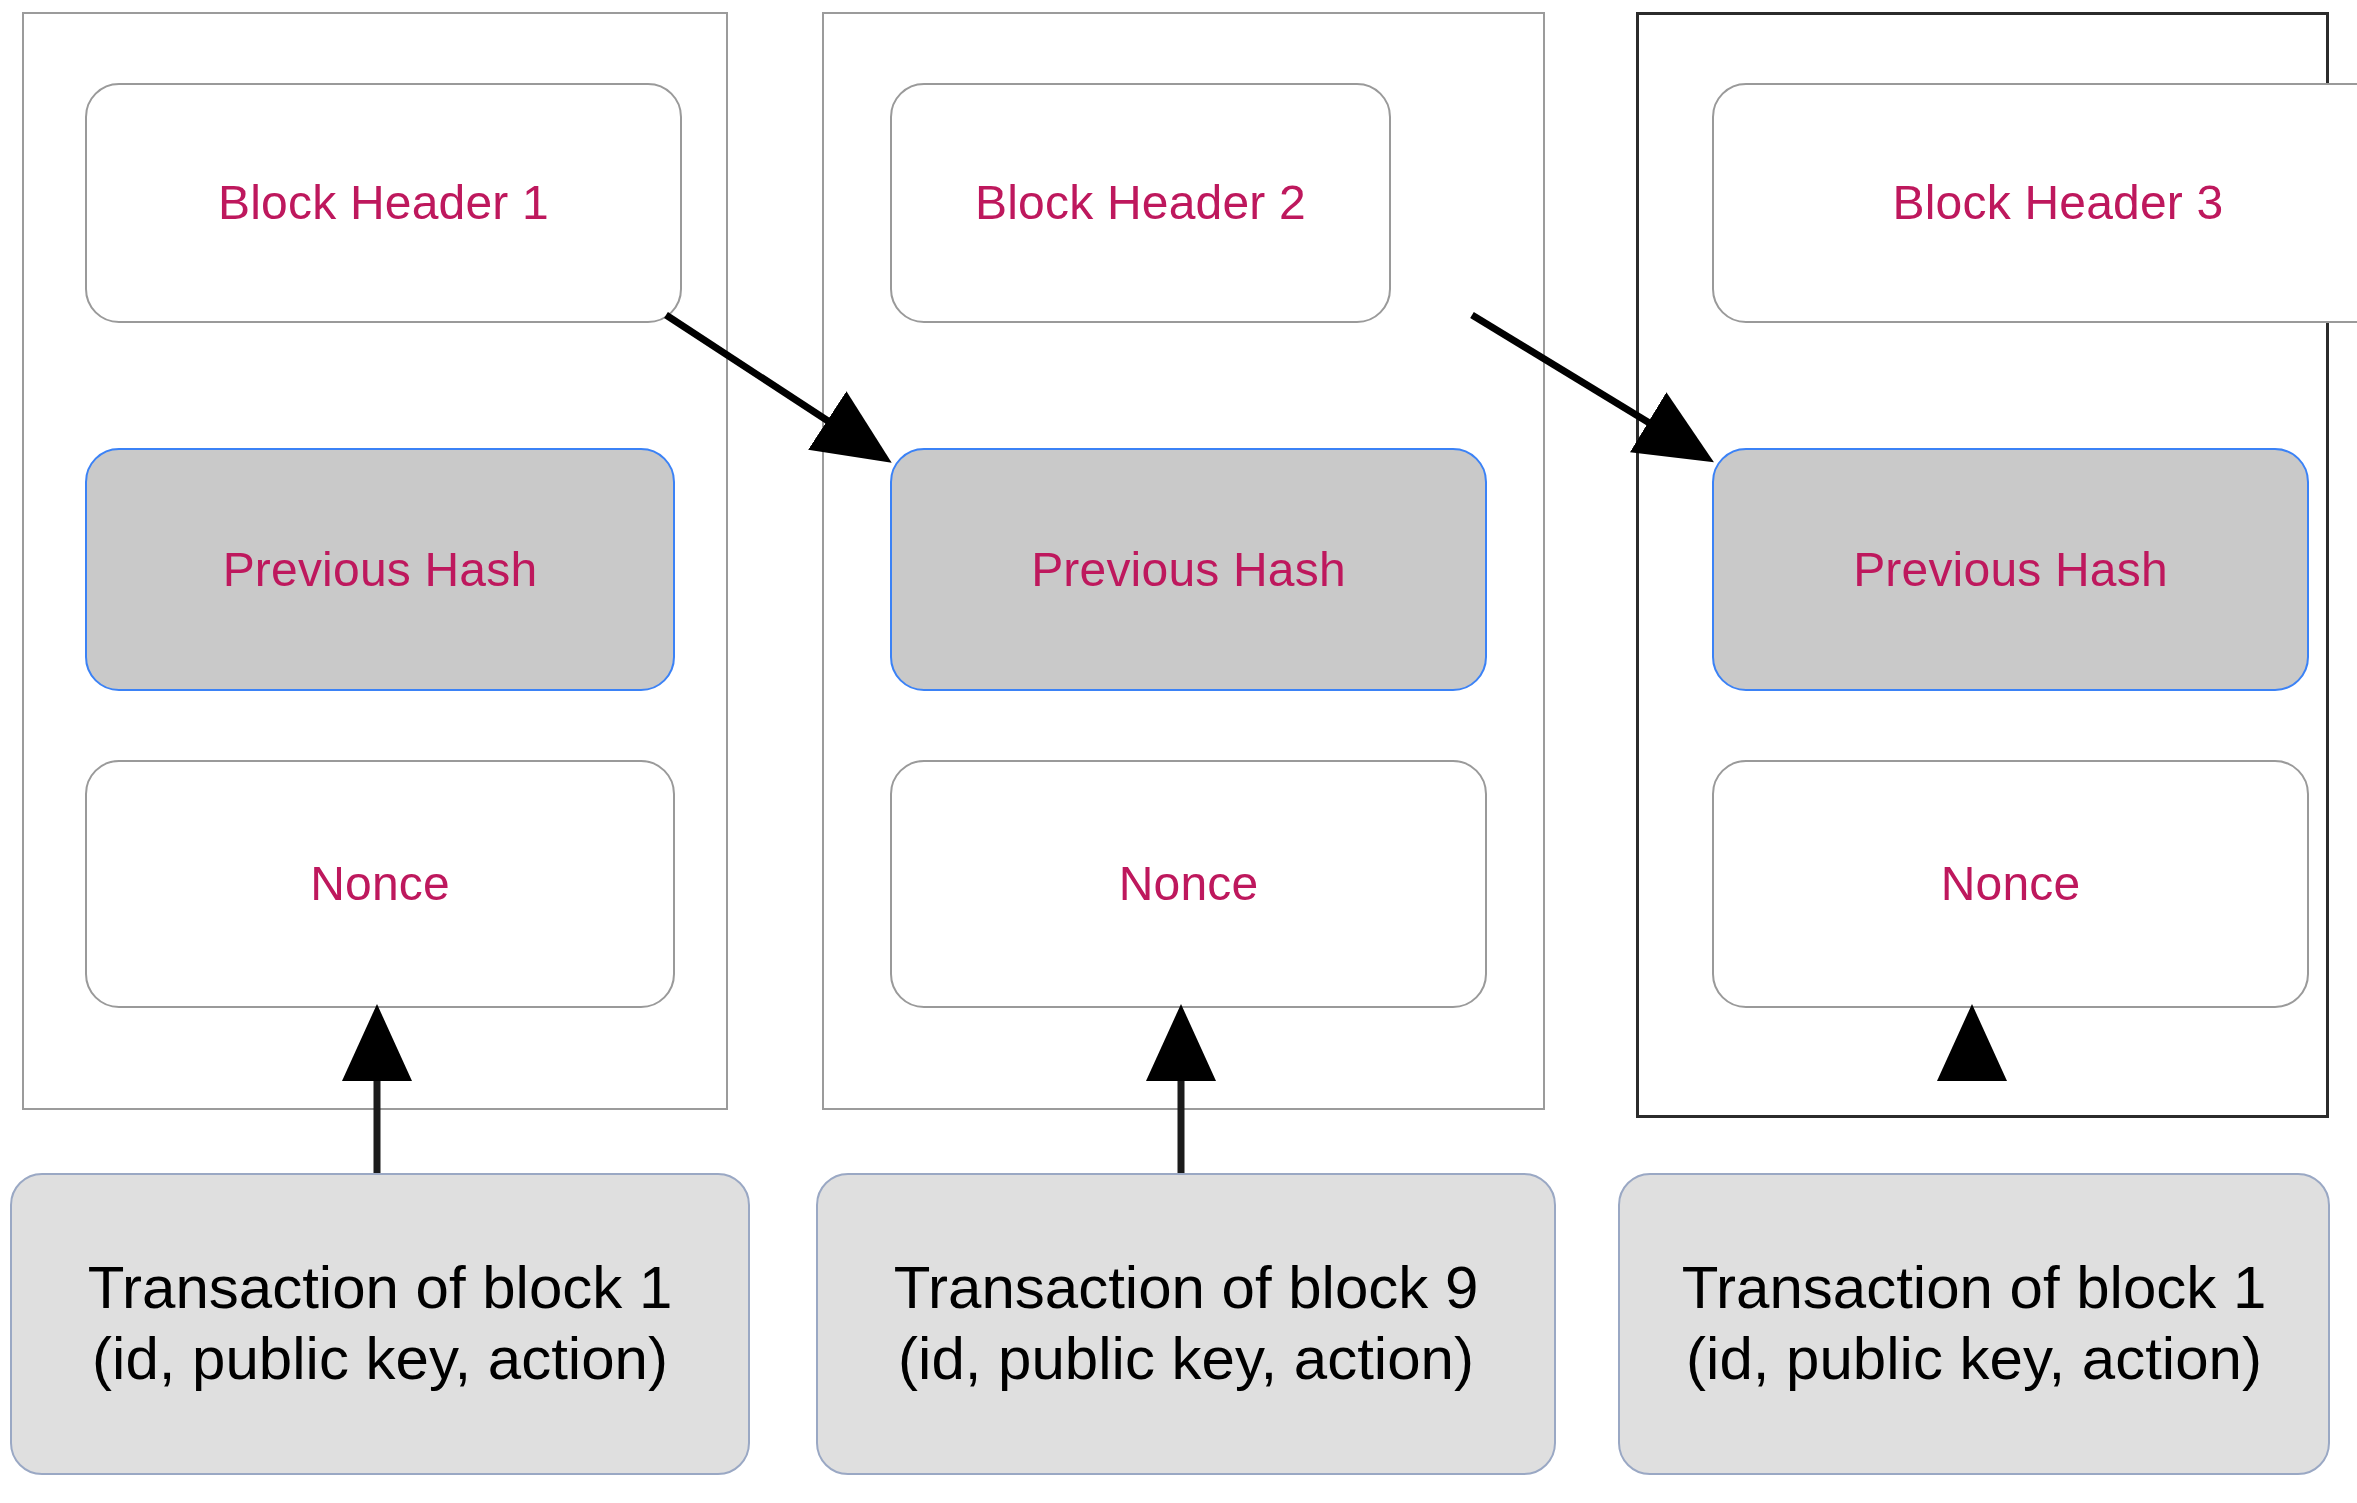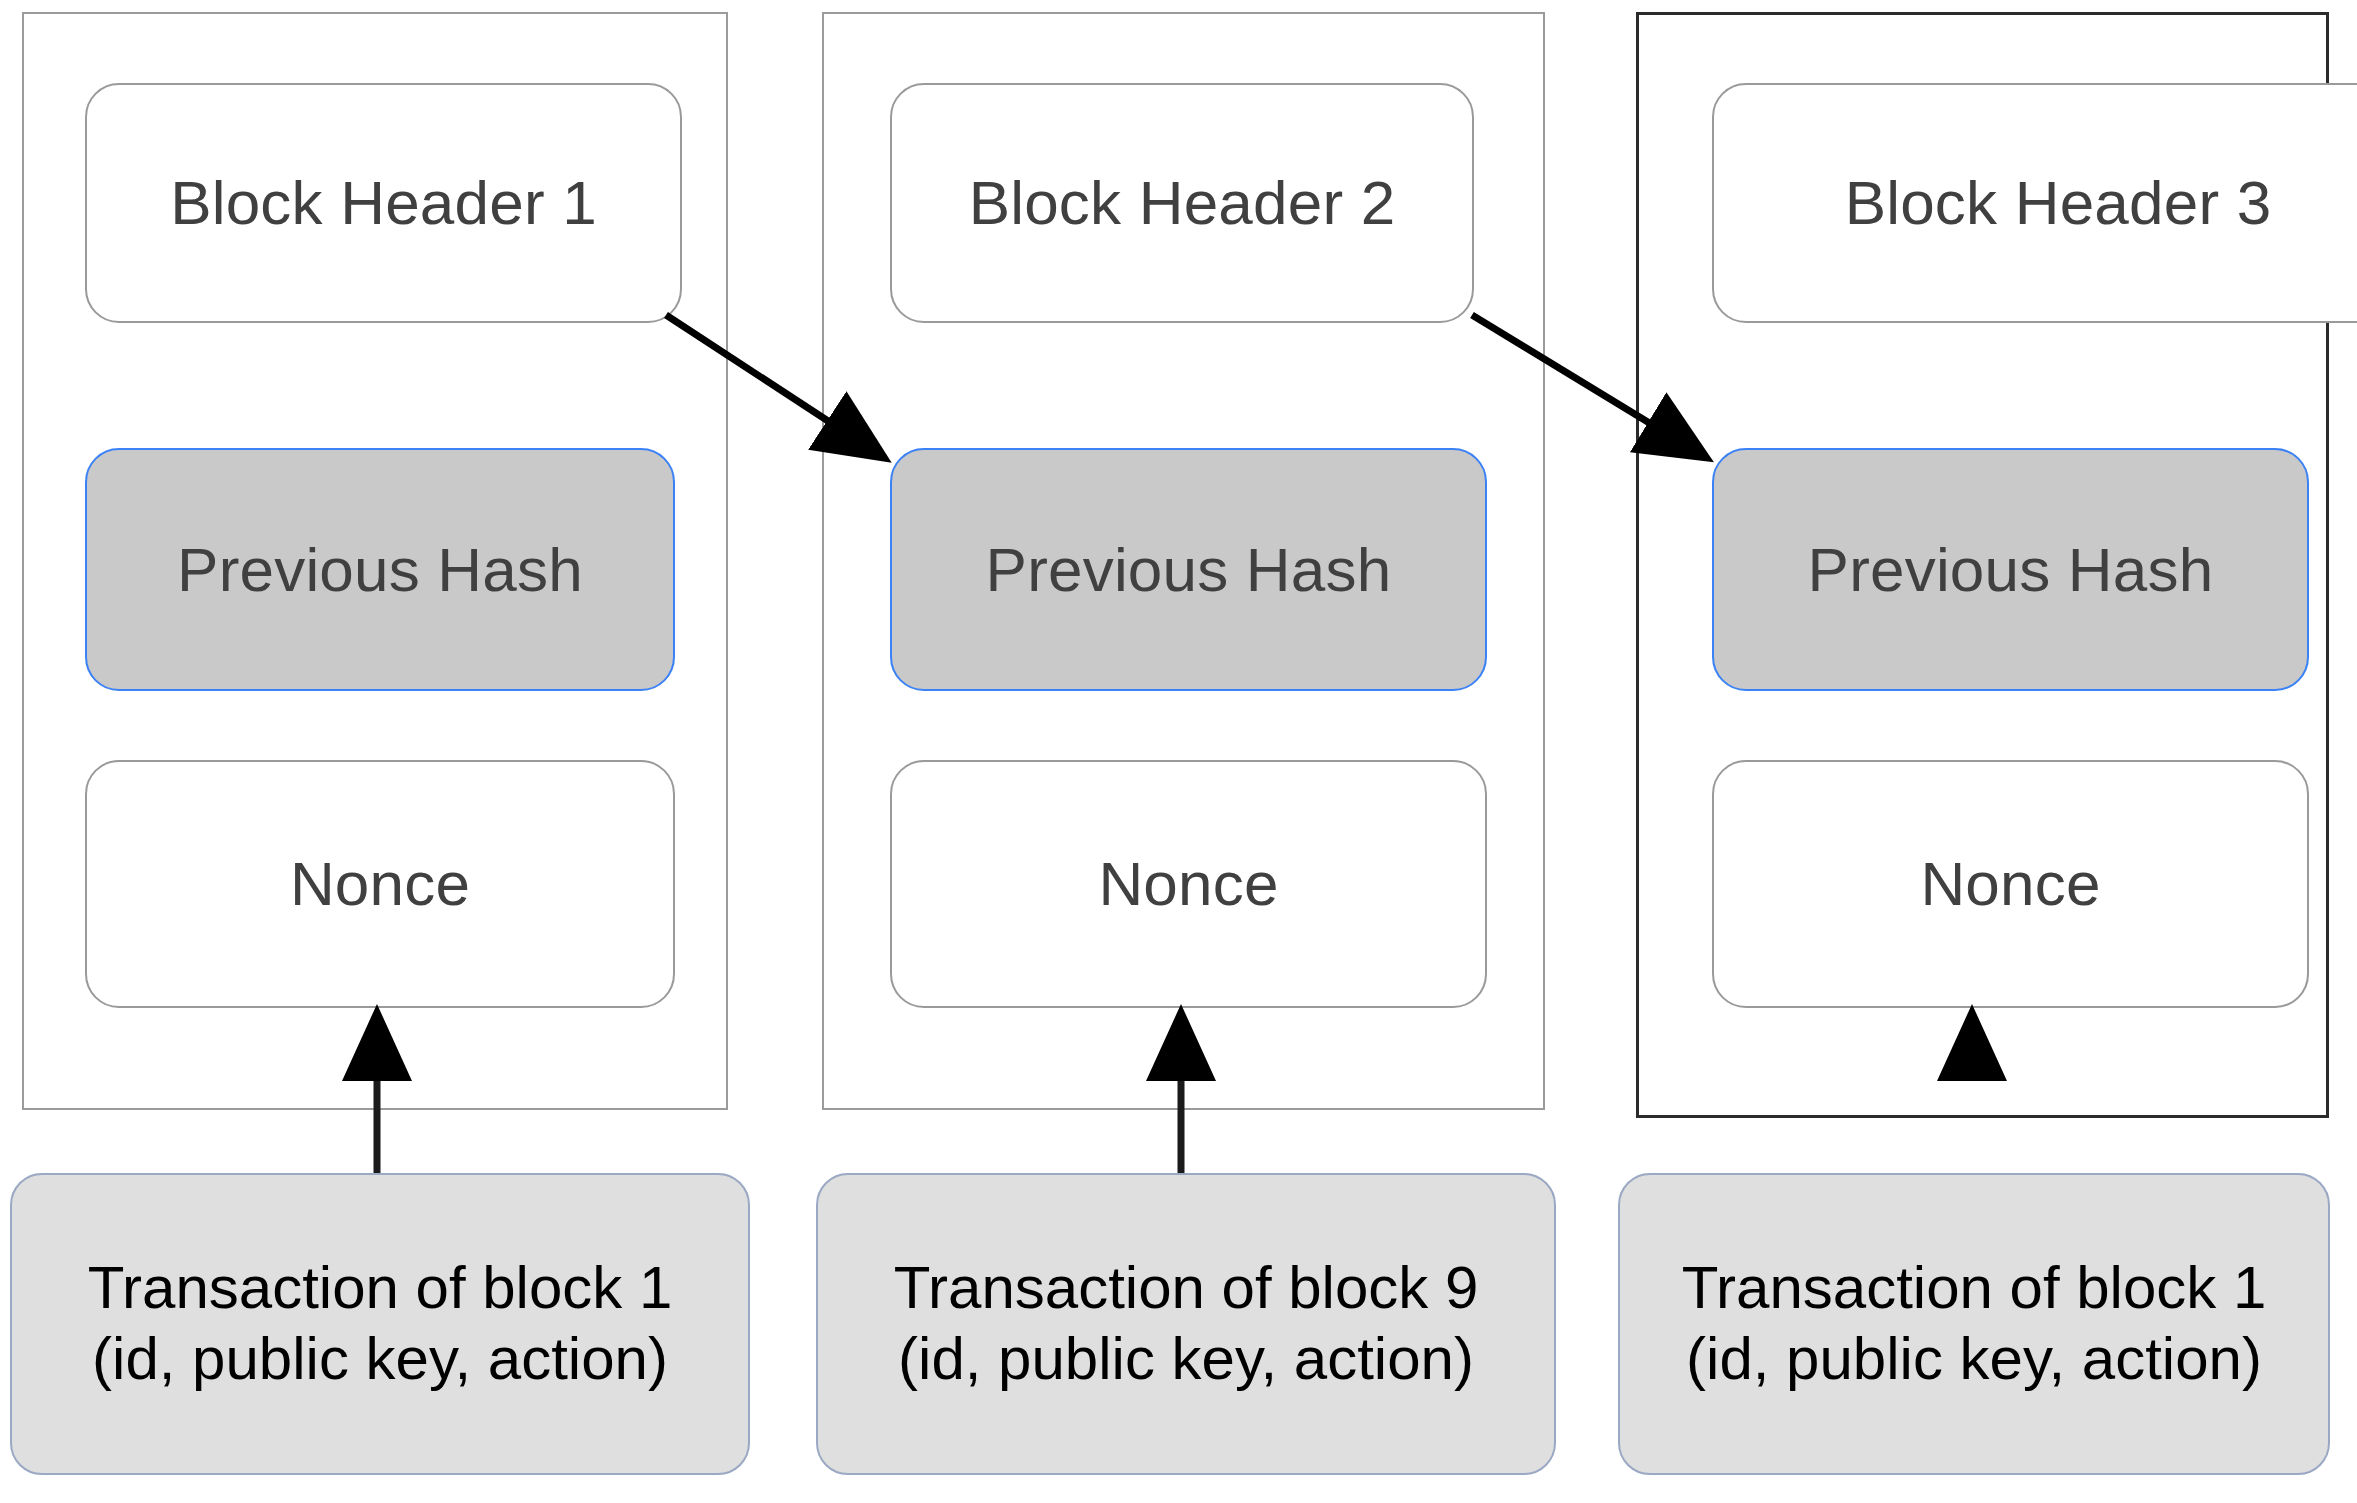--- a/index.html
+++ b/index.html
@@ -44,24 +44,24 @@
   }
   .field-box.plain {
     background: #ffffff;
     border: 2px solid #9a9a9a;
   }
   .field-box.hash {
     background: #c9c9c9;
     border: 2px solid #3b82f6;
   }
   .field-label {
-    font-size: 62px;
+    font-size: 48px;
     line-height: 1.12;
     letter-spacing: 0.2px;
-    color: #404040;
+    color: #be185d;
     white-space: nowrap;
   }
 
   
   .tx-box {
     position: absolute;
     box-sizing: border-box;
     background: #dfdfdf;
     border: 2px solid #9aa8c4;
     border-radius: 32px;
@@ -100,21 +100,21 @@
   <div class="field-box hash" style="left:85px; top:448px; width:590px; height:243px;">
     <span class="field-label">Previous Hash</span>
   </div>
 
   <div class="field-box plain" style="left:85px; top:760px; width:590px; height:248px;">
     <span class="field-label">Nonce</span>
   </div>
 
   <div class="block-container light" style="left:822px; top:12px; width:723px; height:1098px;"></div>
 
-  <div class="field-box plain" style="left:890px; top:83px; width:584px; height:240px;">
+  <div class="field-box plain" style="left:890px; top:83px; width:501px; height:240px;">
     <span class="field-label">Block Header 2</span>
   </div>
 
   <div class="field-box hash" style="left:890px; top:448px; width:597px; height:243px;">
     <span class="field-label">Previous Hash</span>
   </div>
 
   <div class="field-box plain" style="left:890px; top:760px; width:597px; height:248px;">
     <span class="field-label">Nonce</span>
   </div>

